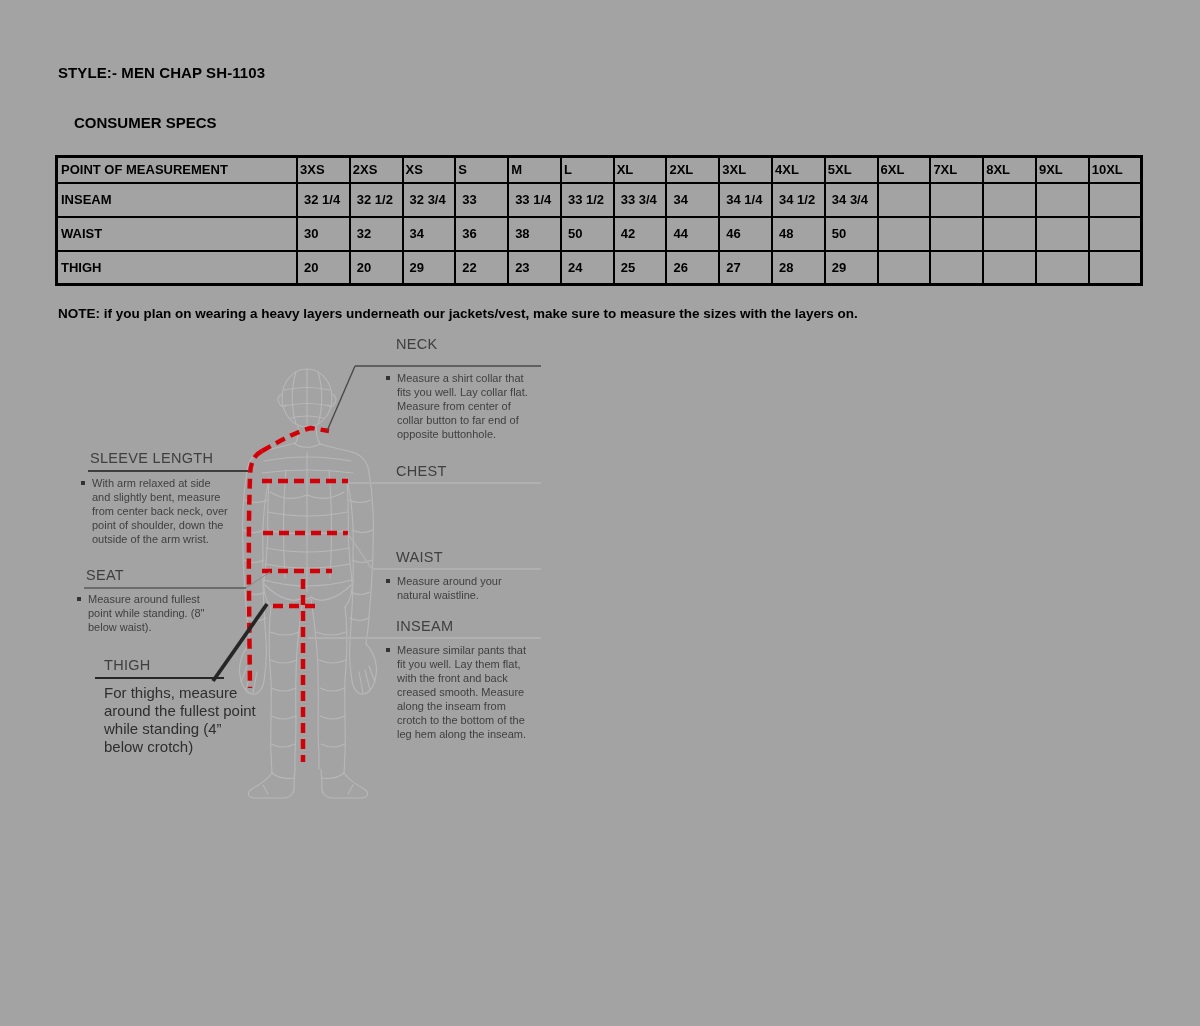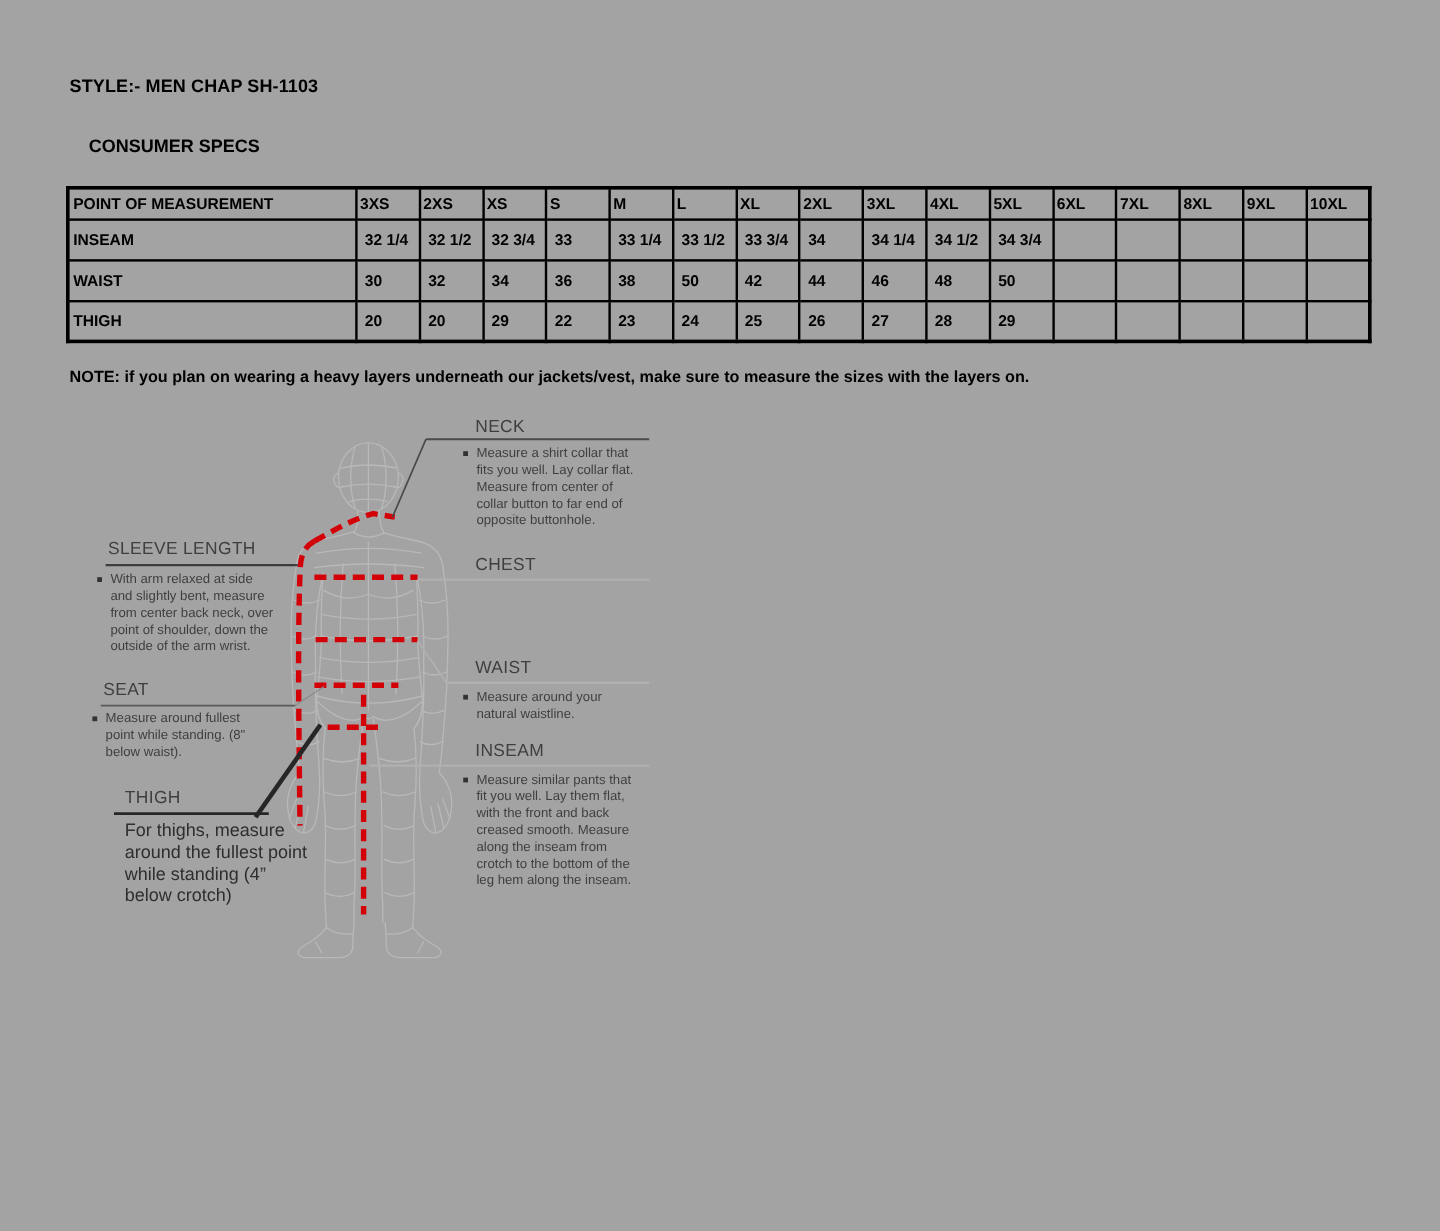--- a/index.html
+++ b/index.html
@@ -191,21 +191,21 @@
       <path d="M 348,534 L 372,569" stroke="#b0b0b0" stroke-width="1.6"></path>
       <path d="M 372,569 H 541" stroke="#b0b0b0" stroke-width="2"></path>
       <path d="M 84,588 H 246" stroke="#5a5a5a" stroke-width="1.4"></path>
       <path d="M 246,588 L 270,572" stroke="#8a8a8a" stroke-width="1"></path>
       <path d="M 308,638 H 541" stroke="#b0b0b0" stroke-width="2"></path>
       <path d="M 95,678 H 224" stroke="#262626" stroke-width="2.2"></path>
       <path d="M 213,681 L 267,604" stroke="#262626" stroke-width="3.8"></path>
     </g>
   </svg>
 
-  <div class="callout-title" style="left:396px;top:348px">NECK</div>
+  <div class="callout-title" style="left:396px;top:336px">NECK</div>
   <div class="callout-desc" style="left:384px;top:371px;width:138px">
     <span class="sq"></span><span>Measure a shirt collar that fits you well. Lay collar flat. Measure from center of collar button to far end of opposite buttonhole.</span></div>
 
   <div class="callout-title" style="left:90px;top:450px">SLEEVE LENGTH</div>
   <div class="callout-desc" style="left:79px;top:476px;width:137px">
     <span class="sq"></span><span>With arm relaxed at side and slightly bent, measure from center back neck, over point of shoulder, down the outside of the arm wrist.</span></div>
 
   <div class="callout-title" style="left:396px;top:463px">CHEST</div>
 
   <div class="callout-title" style="left:396px;top:549px">WAIST</div>

